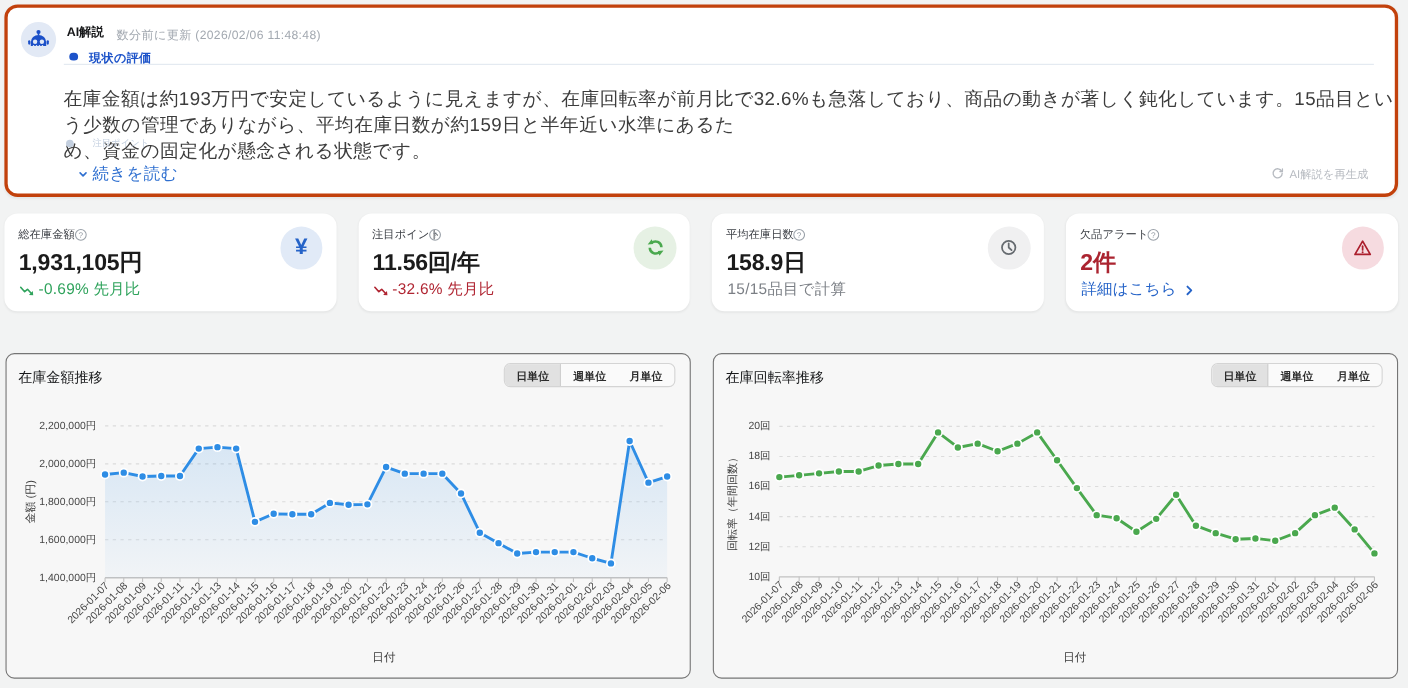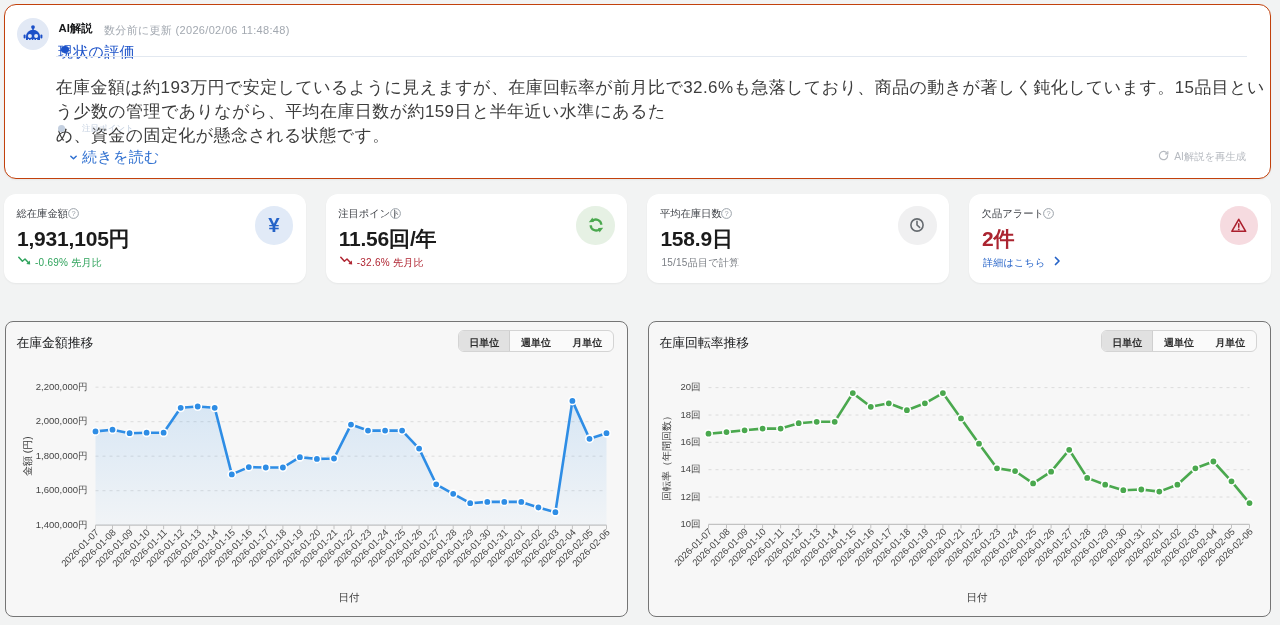--- a/index.html
+++ b/index.html
@@ -1,33 +1,33 @@
 <!DOCTYPE html>
 <html lang="ja"><head><meta charset="utf-8">
 <style>
 *{margin:0;padding:0;box-sizing:border-box}
 html,body{width:1280px;height:625px;overflow:hidden;background:#f2f3f3;
 font-family:"Liberation Sans",sans-serif}
 .card{position:absolute;background:#fff;border-radius:12px}
-#ai{left:4px;top:4px;width:1267px;height:175px;border:1px solid #c2410c;box-shadow:0 1px 2px rgba(0,0,0,.05)}
+#ai{left:4px;top:4px;width:1267px;height:175px;border:3px solid #c2410c;box-shadow:0 1px 2px rgba(0,0,0,.05)}
 #avatar{position:absolute;left:12px;top:13px;width:32px;height:32px;border-radius:50%;background:#e2e9f5}
 #aittl{position:absolute;left:53.6px;top:16.9px;font-size:11.3px;line-height:13px;font-weight:700;color:#17181a}
 #aits{position:absolute;left:99px;top:18.5px;font-size:11px;letter-spacing:0.32px;line-height:12px;color:#a2a8b0}
 #hdot{position:absolute;left:56px;top:40.5px;width:7.5px;height:7.5px;border-radius:50%;background:#1d53c9}
-#httl{position:absolute;left:53px;top:41px;font-size:15px;letter-spacing:0.3px;line-height:11px;font-weight:400;color:#1d53c9}
+#httl{position:absolute;left:74px;top:41px;font-size:11px;letter-spacing:0.3px;line-height:11px;font-weight:700;color:#1d53c9}
 #divider{position:absolute;left:50.5px;top:51.3px;width:1191.5px;height:1px;background:#e2e8f0}
 #para{position:absolute;left:50.7px;top:71px;font-size:17px;letter-spacing:0.41px;line-height:23.8px;color:#3c3c3c}
 #fade{position:absolute;left:77px;top:117.8px;font-size:8.5px;line-height:10px;color:#c3cfdf}
 #fade .fdot{position:absolute;left:-23.7px;top:2.2px;width:7px;height:7px;border-radius:50%;background:#c3cfdf}
 #more{position:absolute;left:64px;top:145.5px;font-size:15px;letter-spacing:0.35px;line-height:12px;font-weight:400;color:#2e6fd0}
 #regen{position:absolute;right:24px;top:144.5px;font-size:10.3px;line-height:12px;color:#b6bac0}
 .kpi{position:absolute;top:194.3px;width:301.7px;height:89px;background:#fff;border-radius:12px;box-shadow:0 1px 2px rgba(0,0,0,.05)}
 .klabel{position:absolute;left:12.5px;top:208px;font-size:10.3px;line-height:12px;color:#3f4248}
 .kval{position:absolute;left:13px;top:228px;font-size:21px;line-height:19px;font-weight:700;letter-spacing:-0.2px}
-.ksub{position:absolute;left:14px;font-size:10px;letter-spacing:0.25px;line-height:13px;display:flex;align-items:flex-start}
+.ksub{position:absolute;left:14px;font-size:14px;letter-spacing:0.25px;line-height:13px;display:flex;align-items:flex-end}
 .kcirc{position:absolute;right:12.5px;top:12px;width:38.5px;height:38.5px;border-radius:50%}
 .klabel,.kval,.ksub{top:auto}
 .klabel{top:13.5px}
 .kval{top:35px}
 .ksub{top:62px}
 .chart{position:absolute;top:321px;width:623px;height:296px;background:#f7f7f7;border:1px solid #757575;border-radius:8px}
 .cttl{position:absolute;left:11px;top:13.5px;font-size:12.8px;line-height:14px;font-weight:400;color:#17181a}
 .toggle{position:absolute;right:12.5px;top:7.5px;display:flex;border:1px solid #d4d4d4;border-radius:6px;overflow:hidden;background:#fafafa}
 .seg{width:51.3px;height:20px;line-height:23.3px;text-align:center;font-size:10px;font-weight:700;color:#2c2c2c}
 .seg.sel{background:#e1e1e1;border-right:1px solid #cfcfcf}

